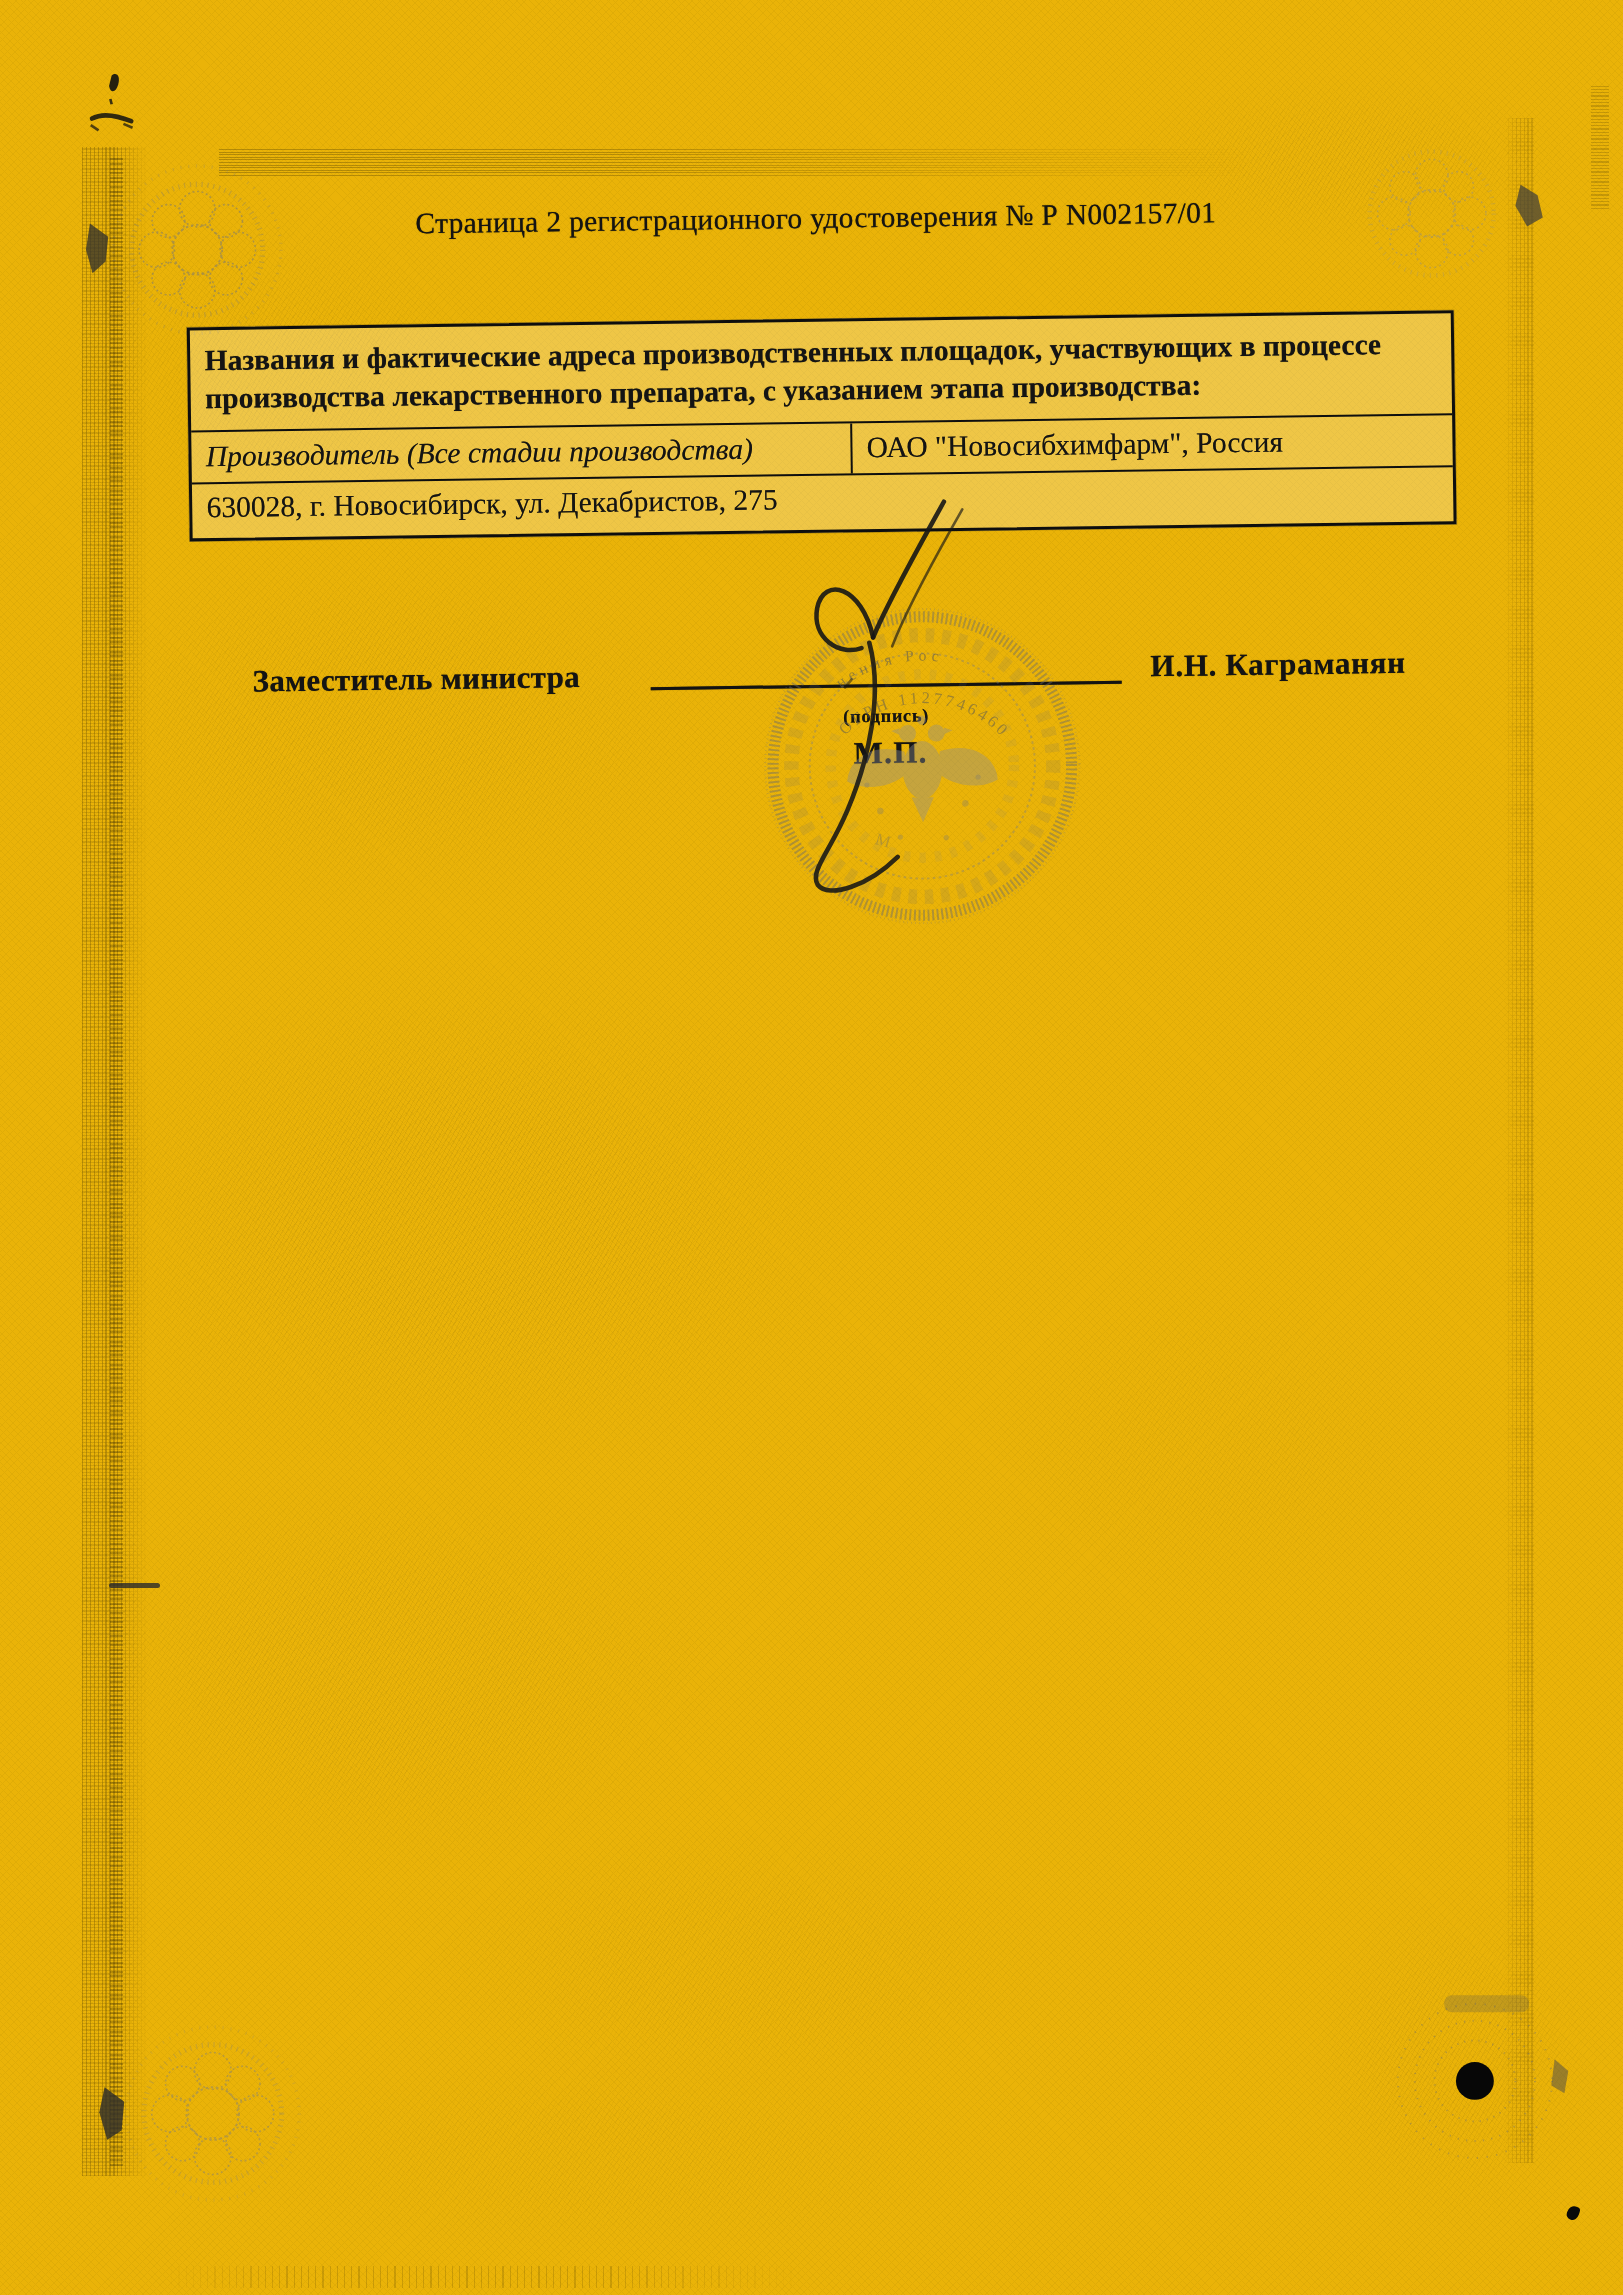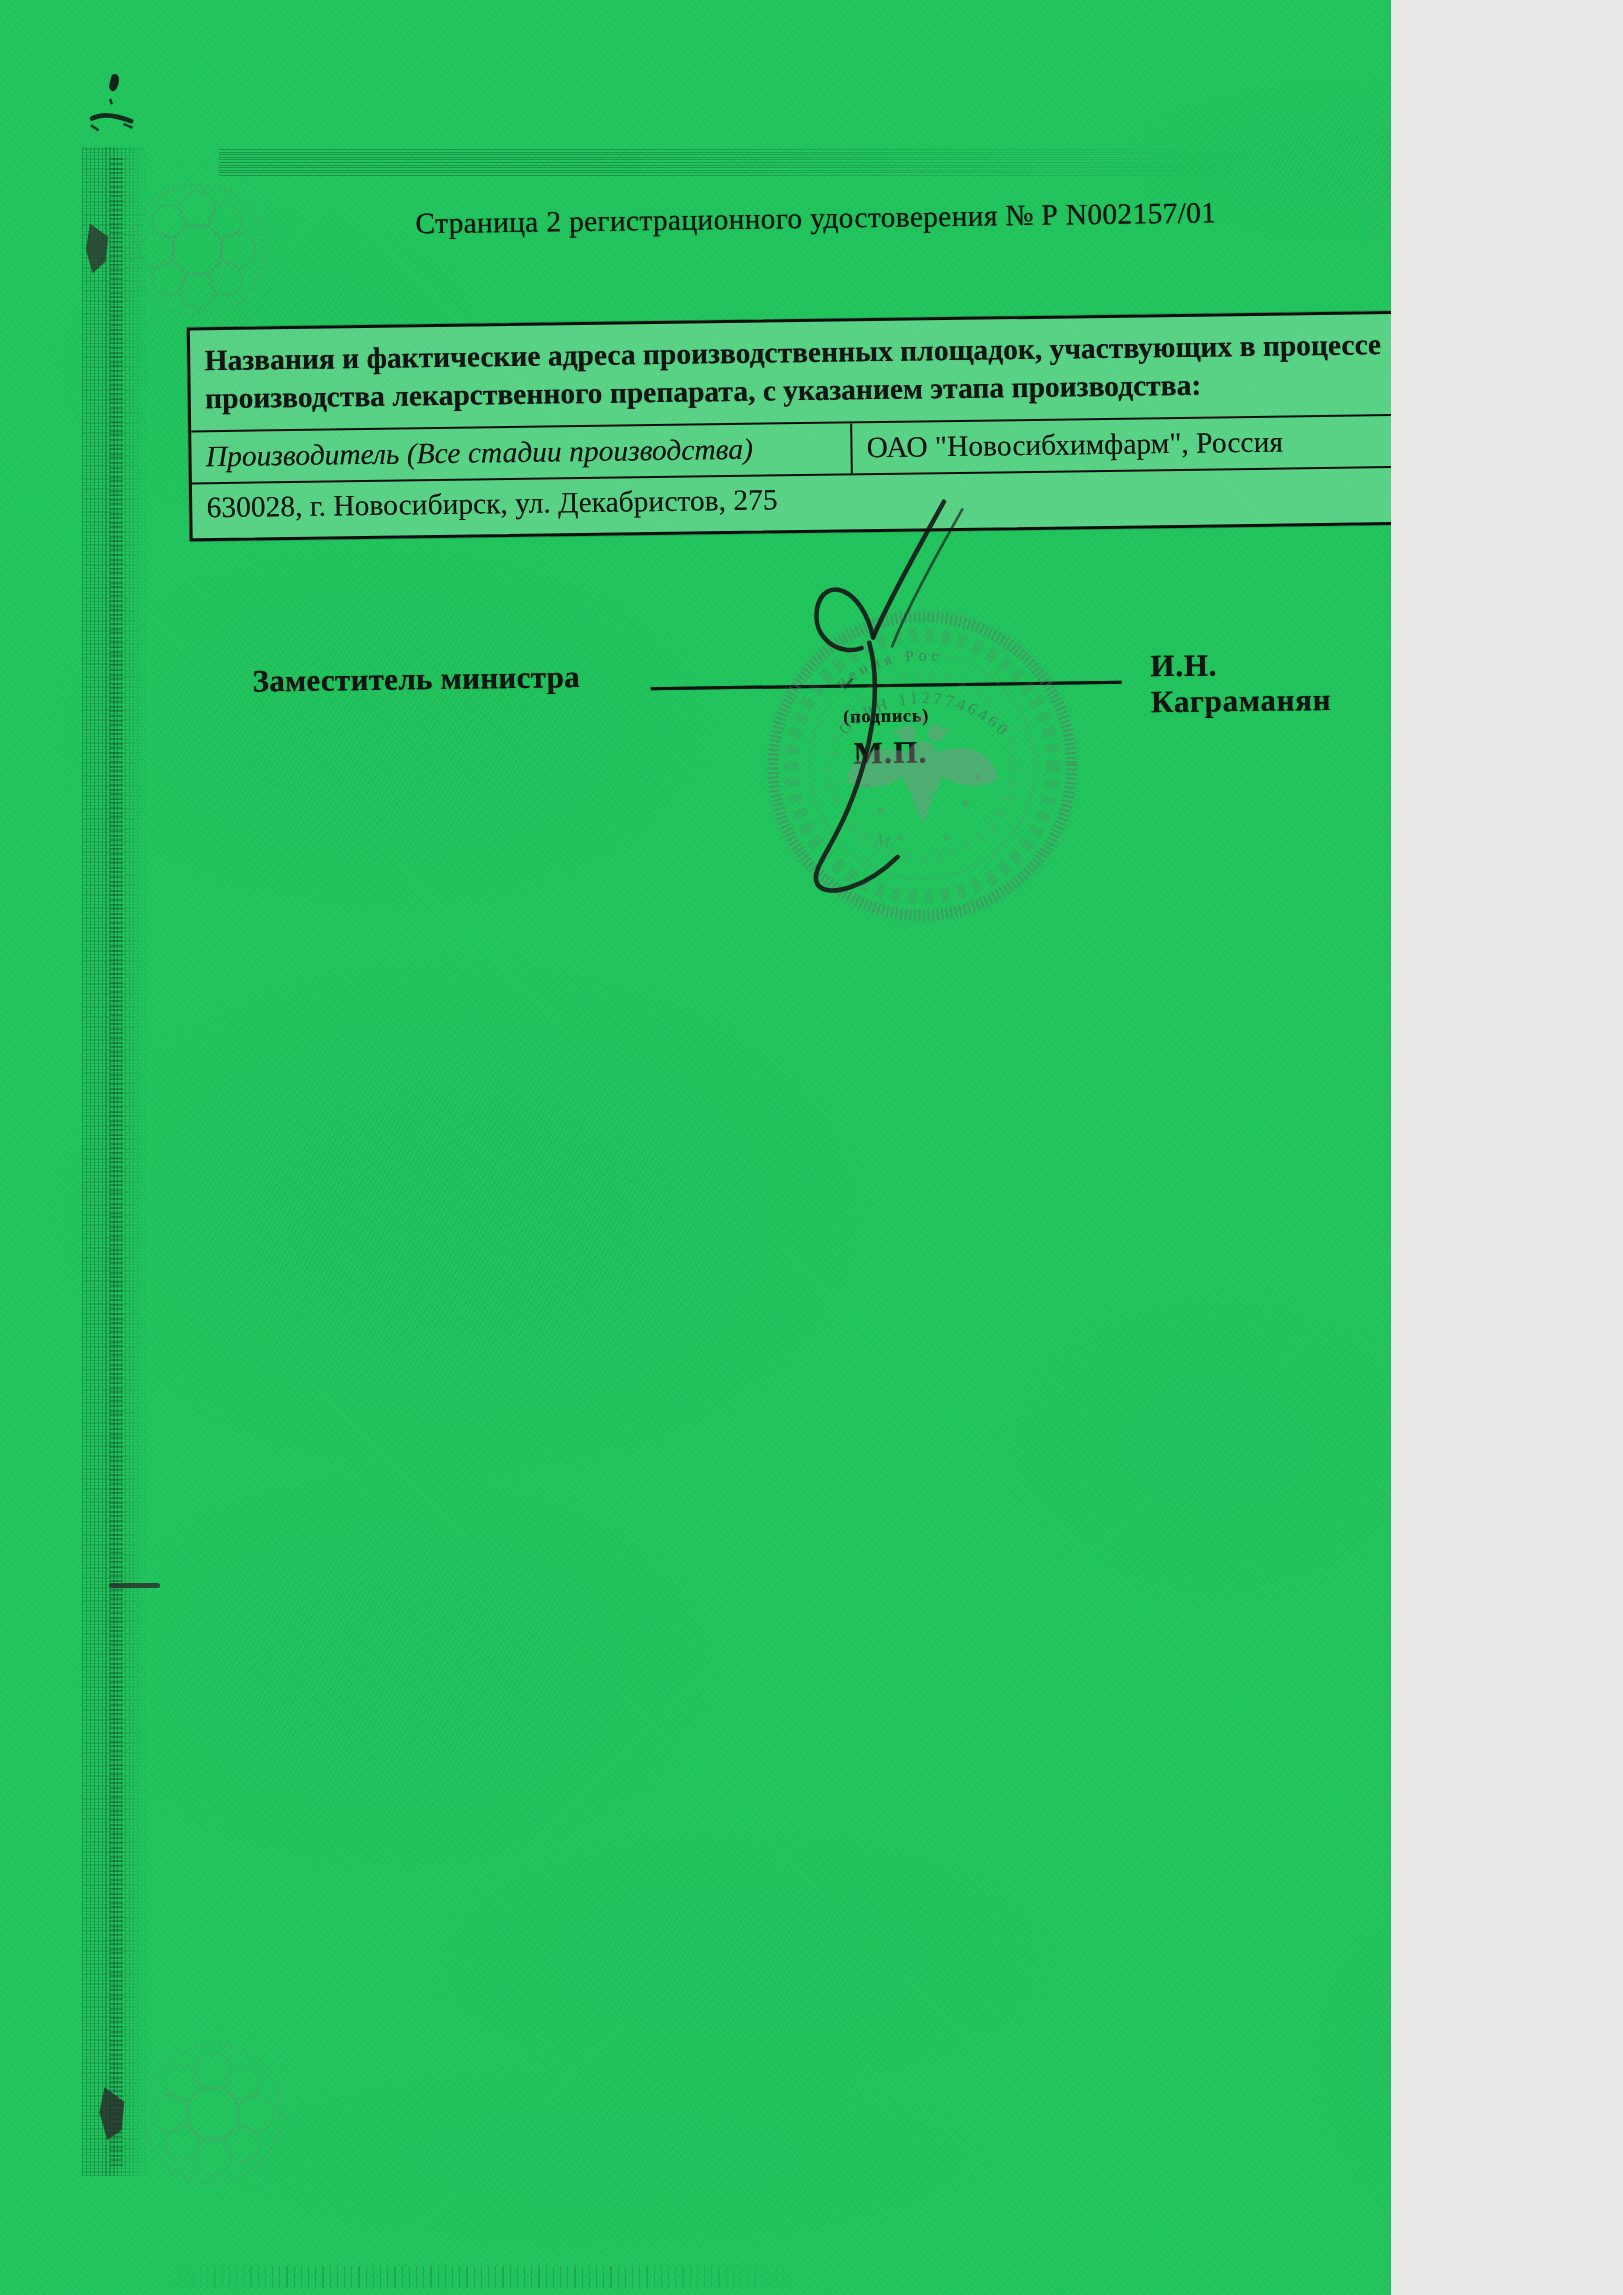--- a/index.html
+++ b/index.html
@@ -1,19 +1,19 @@
 <!DOCTYPE html>
 <html lang="ru" style="font-size:10.5px"><head>
 <meta charset="utf-8">
 <style>
   html,body{margin:0;padding:0;background:#e8e8e6;}
   .page{
     position:relative;
-    width:1391px;height:2295px;
-    background:#22c55e;
+    width:1623px;height:2295px;
+    background:#eab308;
     overflow:hidden;
     font-family:"Liberation Serif","DejaVu Serif",serif;
     color:#141414;
   }
   
   .grain{
     position:absolute;inset:0;opacity:.035;pointer-events:none;
     background:
       repeating-linear-gradient(45deg, #000 0 0.7px, transparent 0.7px 4.6px),
       repeating-linear-gradient(135deg, #000 0 0.7px, transparent 0.7px 5.9px);

